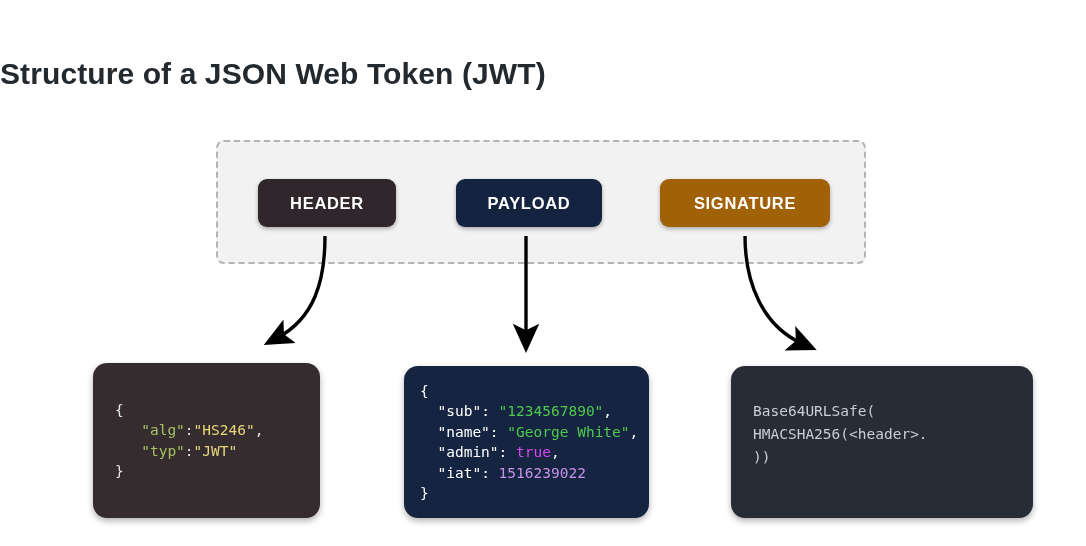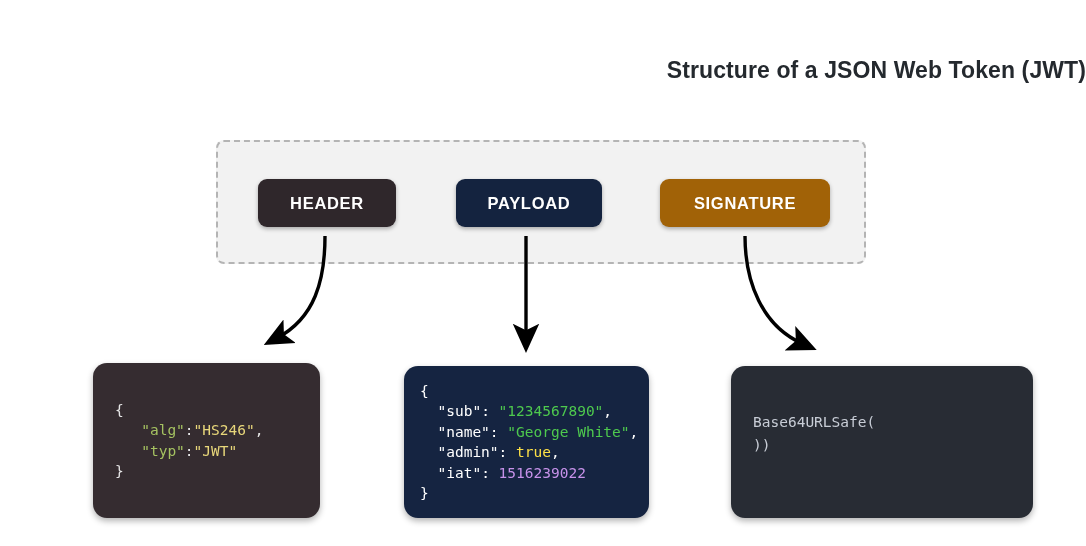--- a/index.html
+++ b/index.html
@@ -14,22 +14,22 @@
     position: relative;
     overflow: hidden;
   }
 
   
   #page-title {
     position: absolute;
     left: 0;
     top: 57px;
     width: 1086px;
-    text-align: right;
-    font-size: 23px;
+    text-align: left;
+    font-size: 30px;
     font-weight: bold;
     color: #24292e;
     letter-spacing: 0.1px;
   }
 
   
   #token-container {
     position: absolute;
     left: 216px;
     top: 140px;
@@ -93,21 +93,21 @@
   #code-signature {
     left: 731px; top: 366px; width: 302px; height: 152px;
     background: #282c34; padding: 0 0 16px 22px; color: #c8cdd6;
     line-height: 23px;
   }
 
   .k-green  { color: #a5c261; }
   .v-yellow { color: #e8d77a; }
   .k-white  { color: #ffffff; }
   .v-green  { color: #4ec94e; }
-  .v-gray   { color: #fde047; }
+  .v-gray   { color: #d946ef; }
   .v-pink   { color: #c792ea; }
   .punct    { color: #e6e6e6; }
   .punct-w  { color: #ffffff; }
 </style>
 </head>
 <body>
 
 <div id="page-title">Structure of a JSON Web Token (JWT)</div>
 
 <div id="token-container">
@@ -144,14 +144,15 @@
   <div><span class="punct-w">{</span></div>
   <div>  <span class="k-white">"sub"</span><span class="punct-w">: </span><span class="v-green">"1234567890"</span><span class="punct-w">,</span></div>
   <div>  <span class="k-white">"name"</span><span class="punct-w">: </span><span class="v-green">"George White"</span><span class="punct-w">,</span></div>
   <div>  <span class="k-white">"admin"</span><span class="punct-w">: </span><span class="v-gray">true</span><span class="punct-w">,</span></div>
   <div>  <span class="k-white">"iat"</span><span class="punct-w">: </span><span class="v-pink">1516239022</span><span class="punct-w"></span></div>
   <div><span class="punct-w">}</span></div>
 </div>
 
 <div class="code-block" id="code-signature">
   <div>Base64URLSafe(</div>
+  <div>HMACSHA256(&lt;header&gt;.</div>
   <div>))</div>
 </div>
 
 </body></html>

